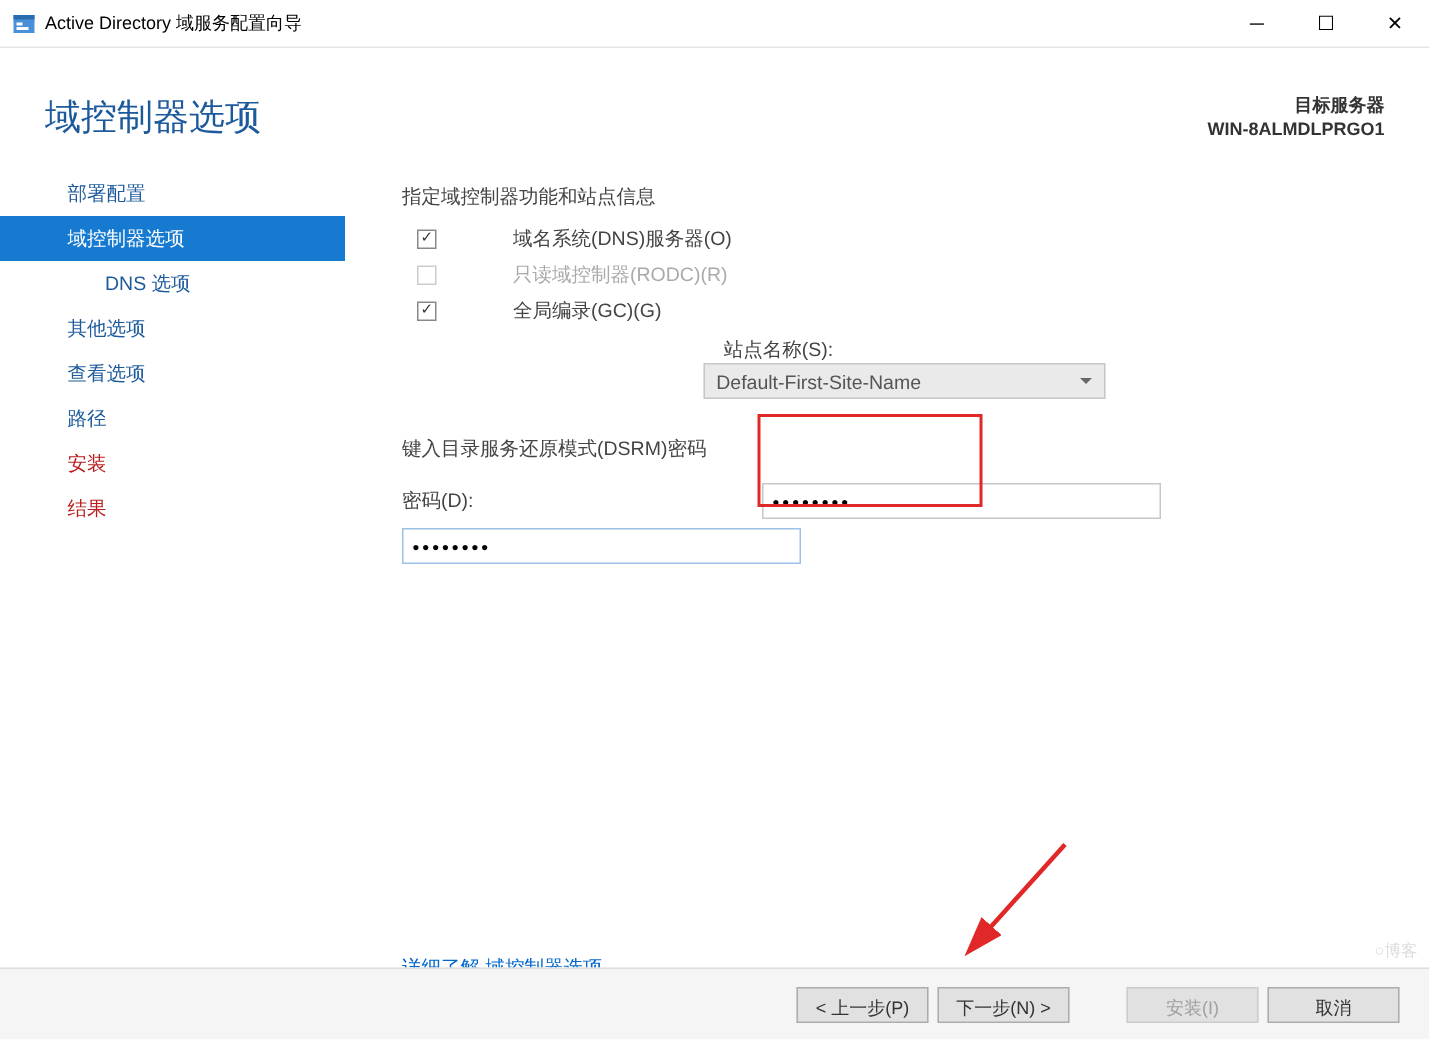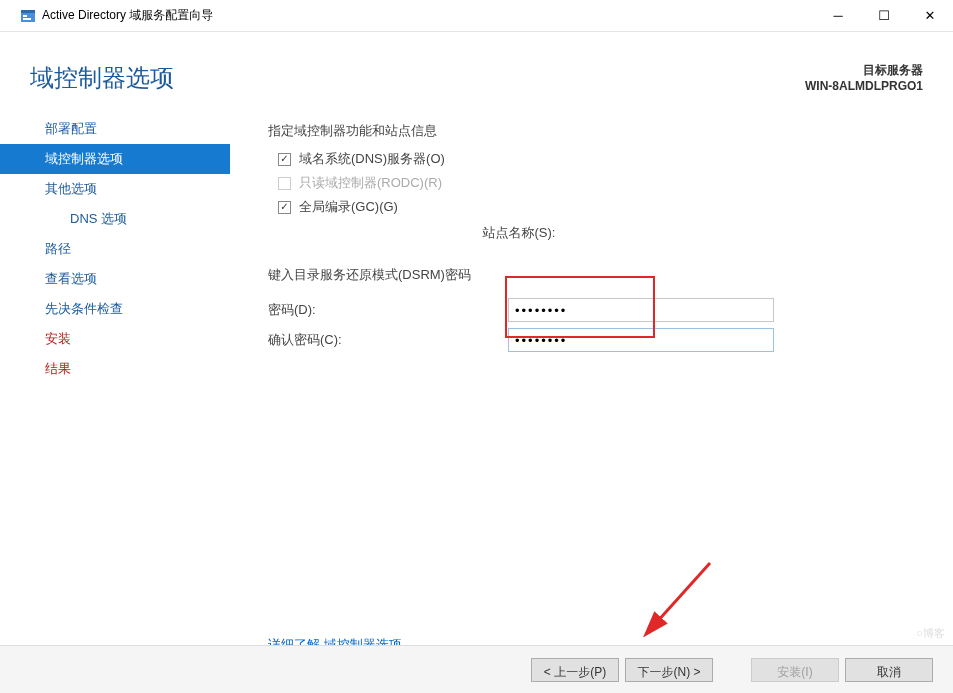--- a/index.html
+++ b/index.html
@@ -9,21 +9,21 @@
       background: #fff;
       width: 953px;
       height: 693px;
       overflow: hidden;
       position: relative;
     }
     .titlebar {
       height: 32px;
       display: flex;
       align-items: center;
-      padding-left: 20px;
+      padding-left: 8px;
       border-bottom: 1px solid #e5e5e5;
     }
     .titlebar-icon {
       width: 16px; height: 16px;
       margin-right: 6px;
       display: inline-flex;
     }
     .titlebar-title { font-size: 12px; color: #000; }
     .window-controls {
       margin-left: auto;
@@ -83,20 +83,21 @@
       font-size: 13px;
       color: #444;
       position: relative;
     }
     .section-label { margin-bottom: 10px; }
     .checkbox-row {
       display: flex;
       align-items: center;
       margin-bottom: 6px;
       padding-left: 10px;
+      gap: 43px;
     }
     .checkbox {
       width: 13px; height: 13px;
       border: 1px solid #888;
       margin-right: 8px;
       display: inline-flex;
       align-items: center;
       justify-content: center;
       font-size: 10px;
       line-height: 1;
@@ -245,25 +246,24 @@
   <div class="target-info">
     <div class="target-label">目标服务器</div>
     <div class="target-server">WIN-8ALMDLPRGO1</div>
   </div>
 </div>
 
 <div class="body-wrap">
   <div class="sidebar">
     <div class="step">部署配置</div>
     <div class="step active">域控制器选项</div>
+    <div class="step sub">DNS 选项</div>
     <div class="step">其他选项</div>
-    <div class="step sub">DNS 选项</div>
+    <div class="step">查看选项</div>
     <div class="step">路径</div>
-    <div class="step">查看选项</div>
-    <div class="step">先决条件检查</div>
     <div class="step disabled">安装</div>
     <div class="step disabled">结果</div>
   </div>
 
   <div class="main main-area">
     <div class="section-label">指定域控制器功能和站点信息</div>
 
     <div class="checkbox-row">
       <span class="checkbox checked"></span>
       <span class="cb-label">域名系统(DNS)服务器(O)</span>
@@ -272,33 +272,35 @@
       <span class="checkbox disabled"></span>
       <span class="cb-label disabled">只读域控制器(RODC)(R)</span>
     </div>
     <div class="checkbox-row">
       <span class="checkbox checked"></span>
       <span class="cb-label">全局编录(GC)(G)</span>
     </div>
 
     <div class="form-row" style="margin-top:8px;flex-direction:column;">
       <div class="form-label">站点名称(S):</div>
+      <div class="select">
+        <span>Default-First-Site-Name</span>
+      </div>
     </div>
 
     <div class="dsrm-section">
       <div class="section-label">键入目录服务还原模式(DSRM)密码</div>
 
       <div class="pw-row" style="margin-top:14px;">
         <div class="form-label">密码(D):</div>
         <div class="pw-input-wrap">
           <input class="pw-input first" type="password" value="••••••••" style="">
         </div>
       </div>
       <div class="pw-row">
-        <div class="form-label">确认密码(C):</div>
         <div class="pw-input-wrap">
           <input class="pw-input" type="password" value="••••••••" style="">
         </div>
       </div>
     </div>
 
     <div class="pw-box-highlight"></div>
 
     <div class="learn-more">
       <span>详细了解</span>

